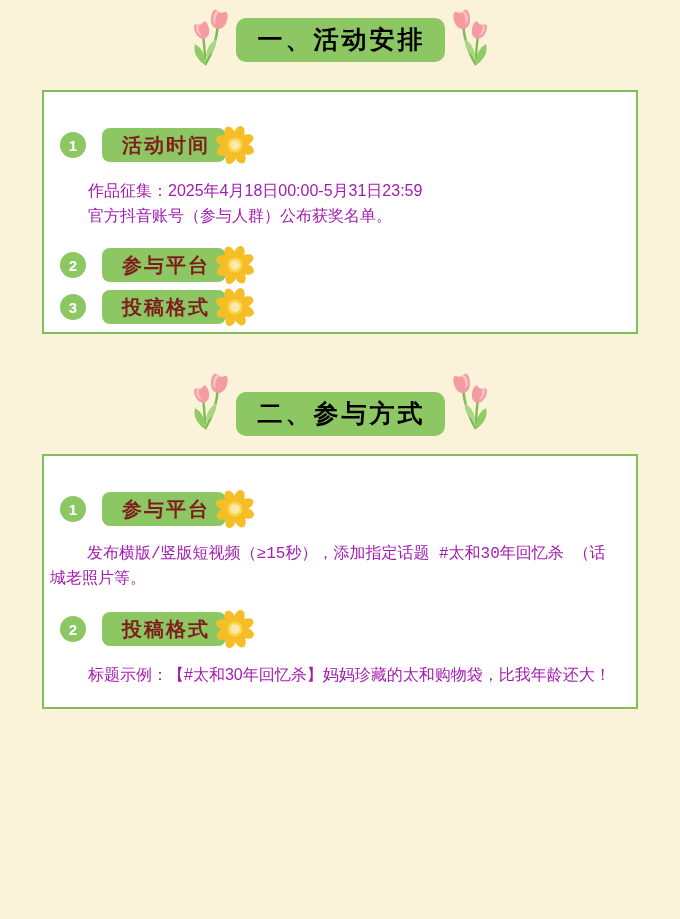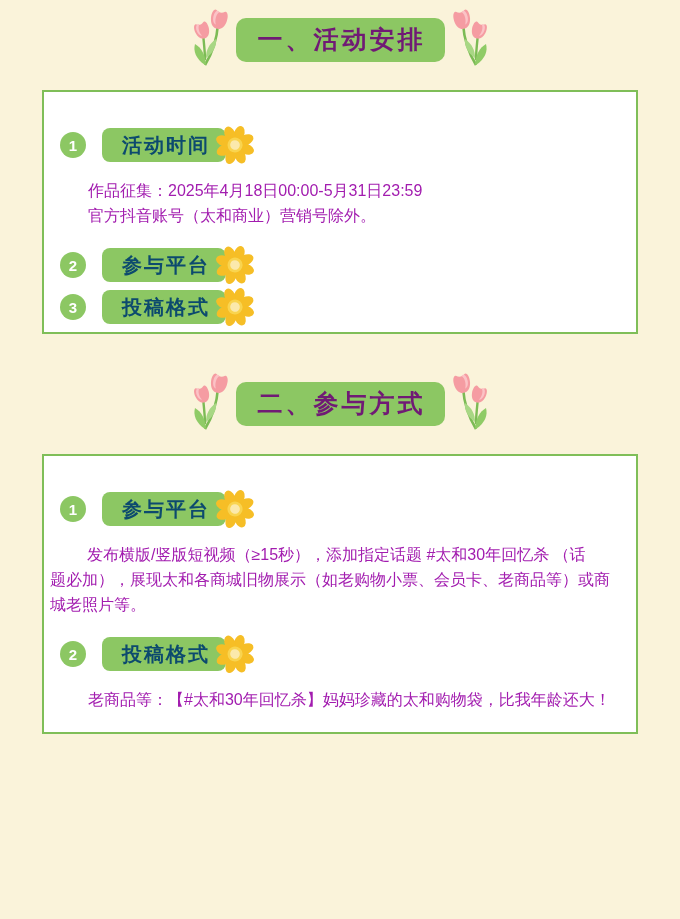--- a/index.html
+++ b/index.html
@@ -4,51 +4,51 @@
 <style>
   html,body { margin:0; padding:0; background:#FAF3DA; }
   .page {
     position:relative; width:680px; height:919px; overflow:hidden;
     background:#FAF3DA;
     font-family:"Liberation Sans", sans-serif;
   }
 
   
   .section-header { display:flex; justify-content:center; align-items:center; padding-top:8px; }
-  .section-header.second { margin-top:30px; }
+  .section-header.second { margin-top:30px;align-items:flex-end; }
   .tulip { width:44px; height:64px; flex:0 0 auto; }
   .tulip.right svg { transform:scaleX(-1); }
   .banner {
-    margin:0 2px; background:#8CC763; color:#701a75;
+    margin:0 2px; background:#8CC763; color:#000000;
     font-size:25px; font-weight:bold; letter-spacing:3px;
     padding:9px 19px 10px 22px; border-radius:10px; line-height:1;
   }
 
   
   .card {
     margin:18px 42px 0; background:#FFFFFF;
     border:2px solid #7FBE58; padding:32px 0 4px;
   }
 
   .item-head { display:flex; align-items:center; height:42px; margin-left:16px; }
   .num {
     width:26px; height:26px; border-radius:50%; background:#8CC763;
     color:#fff; font-size:15px; font-weight:bold;
     display:flex; align-items:center; justify-content:center; flex:0 0 auto;
   }
   .pill {
-    margin-left:16px; background:#8CC763; color:#0c4a6e;
+    margin-left:16px; background:#8CC763; color:#7f1d1d;
     font-size:20px; font-weight:bold; letter-spacing:2px; line-height:1;
     padding:7px 16px 7px 20px; border-radius:8px;
     position:relative; z-index:0; white-space:nowrap;
   }
   .daisy { width:42px; height:42px; margin-left:-12px; position:relative; z-index:1; flex:0 0 auto; }
 
   .para { margin:12px 44px 16px; color:#a21caf; font-size:16px; line-height:25px; }
-  .para.wide { margin-left:6px; margin-right:4px; }
+  .para.wide { margin-left:6px; margin-right:4px;font-family:Liberation Mono, monospace; }
   .para-line { white-space:nowrap; }
   .para-line.indent { padding-left:37px; }
 </style>
 </head>
 <body>
 
 <svg width="0" height="0" style="position:absolute">
   <defs>
     <g id="tulip-shape">
       <path d="M28,16 C27,30 23,44 15,57" stroke="#7CBB55" stroke-width="2.6" fill="none"></path>
@@ -103,21 +103,21 @@
       <span class="num">1</span>
       <span class="pill">活动时间</span>
       <span class="daisy">
         <svg viewBox="0 0 40 40" width="42" height="42">
             <use href="#daisy-shape"></use>
           </svg>
       </span>
     </div>
     <div class="para">
       <div class="para-line">作品征集：2025年4月18日00:00-5月31日23:59</div>
-      <div class="para-line">官方抖音账号（太和商业）营销号除外。</div>
+      <div class="para-line">官方抖音账号（参与人群）公布获奖名单。</div>
     </div>
 
     <div class="item-head">
       <span class="num">2</span>
       <span class="pill">参与平台</span>
       <span class="daisy">
         <svg viewBox="0 0 40 40" width="42" height="42">
             <use href="#daisy-shape"></use>
           </svg>
       </span>
@@ -155,32 +155,31 @@
       <span class="num">1</span>
       <span class="pill">参与平台</span>
       <span class="daisy">
         <svg viewBox="0 0 40 40" width="42" height="42">
             <use href="#daisy-shape"></use>
           </svg>
       </span>
     </div>
     <div class="para wide">
       <div class="para-line indent">发布横版/竖版短视频（≥15秒），添加指定话题 #太和30年回忆杀 （话</div>
-      <div class="para-line">题必加），展现太和各商城旧物展示（如老购物小票、会员卡、老商品等）或商</div>
       <div class="para-line">城老照片等。</div>
     </div>
 
     <div class="item-head">
       <span class="num">2</span>
       <span class="pill">投稿格式</span>
       <span class="daisy">
         <svg viewBox="0 0 40 40" width="42" height="42">
             <use href="#daisy-shape"></use>
           </svg>
       </span>
     </div>
     <div class="para">
-      <div class="para-line">老商品等：【#太和30年回忆杀】妈妈珍藏的太和购物袋，比我年龄还大！</div>
+      <div class="para-line">标题示例：【#太和30年回忆杀】妈妈珍藏的太和购物袋，比我年龄还大！</div>
     </div>
 
   </div>
 
 </div>
 
 </body></html>

